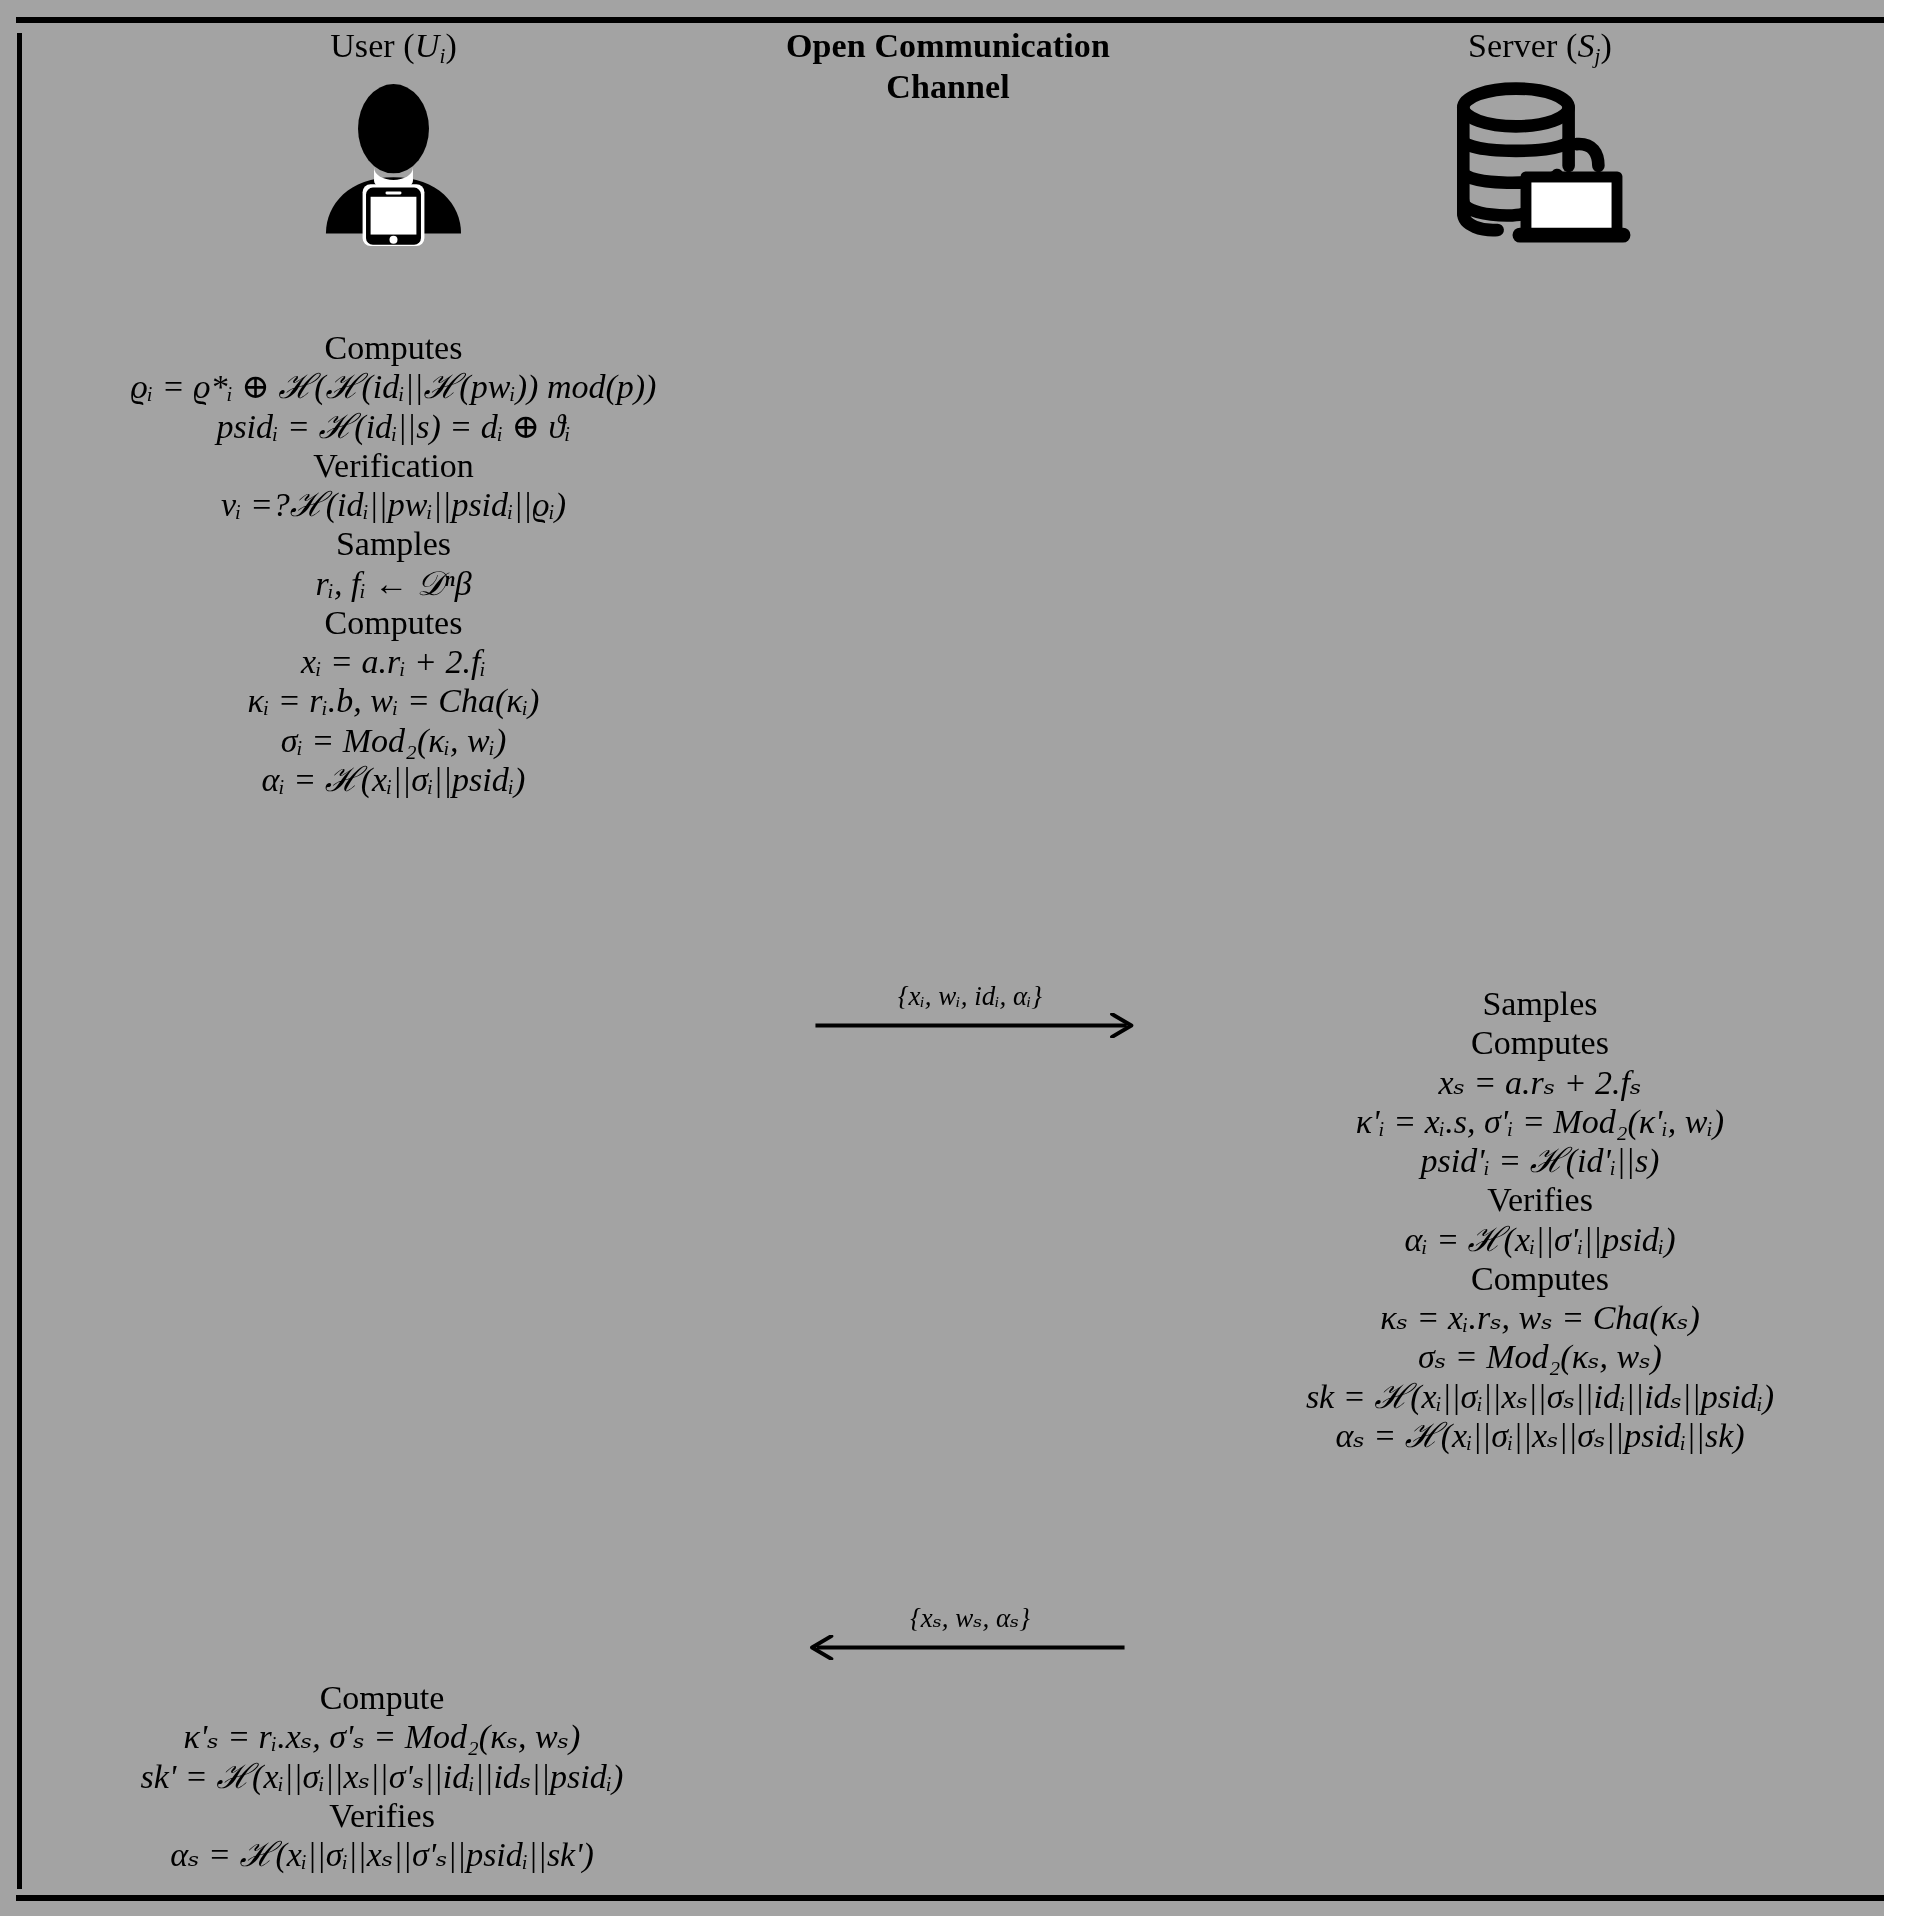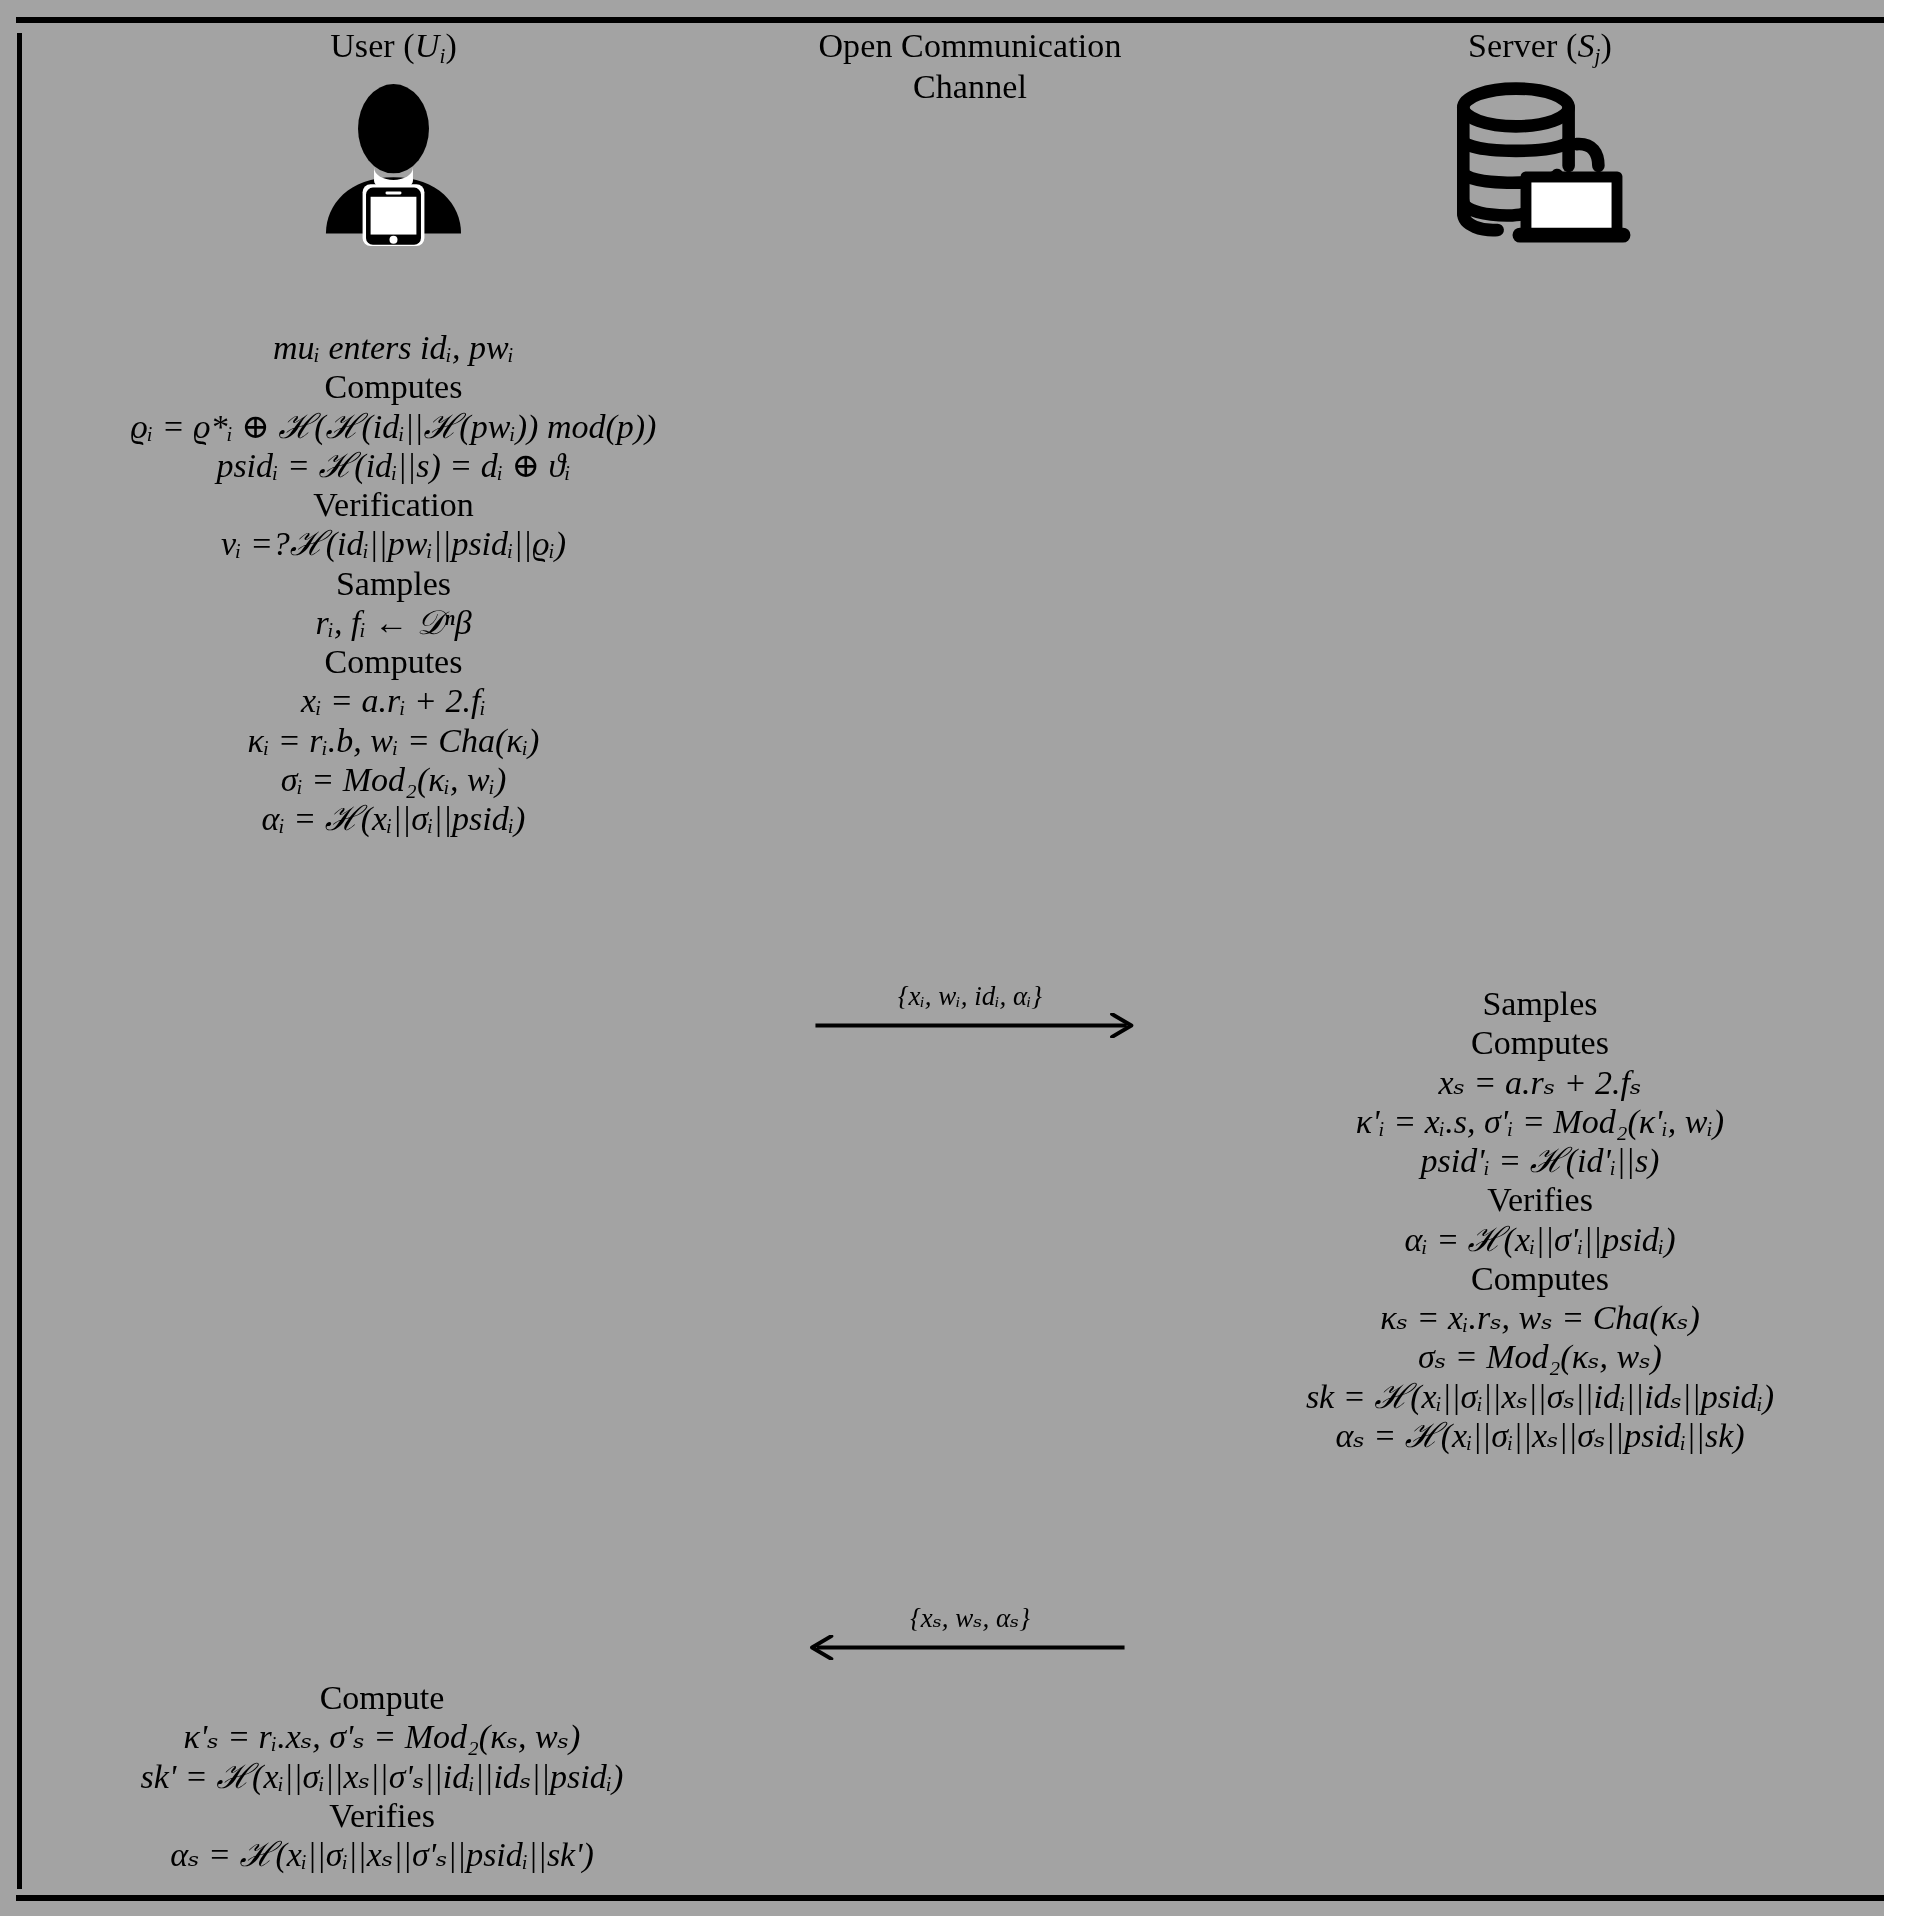--- a/index.html
+++ b/index.html
@@ -56,21 +56,21 @@
     background: #000;
   }
 
   
   .col {
     position: absolute;
     top: 0;
     text-align: center;
   }
   .col-user    { left: 23px;   width: 741px; }
-  .col-channel { left: 769px; width: 402px;  }
+  .col-channel { left: 747px; width: 402px; font-weight: bold;  }
   .col-server  { left: 1174px; width: 732px; }
 
   .col-head {
     font-size: 34px;
     line-height: 1.18;
     letter-spacing: 0.1px;
     padding-top: 26.4px;
   }
 
   
@@ -183,21 +183,20 @@
         </g>
 
         <rect x="126" y="160" width="178" height="116" rx="9" fill="#000"></rect>
         <rect x="145" y="179" width="140" height="80" fill="#fff"></rect>
         <rect x="112" y="258" width="206" height="26" rx="13" fill="#000"></rect>
       </svg>
     </div>
   </div>
 
   <div class="block" id="user-block-1" style="left:23px; top:328px; width:741px;">
-      <div class="eq">muᵢ enters idᵢ, pwᵢ</div>
       <div class="lbl">Computes</div>
       <div class="eq">ϱᵢ = ϱ*ᵢ ⊕ ℋ(ℋ(idᵢ||ℋ(pwᵢ)) mod(p))</div>
       <div class="eq">psidᵢ = ℋ(idᵢ||s) = dᵢ ⊕ ϑᵢ</div>
       <div class="lbl">Verification</div>
       <div class="eq">vᵢ =?ℋ(idᵢ||pwᵢ||psidᵢ||ϱᵢ)</div>
       <div class="lbl">Samples</div>
       <div class="eq">rᵢ, fᵢ ← 𝒟ⁿβ</div>
       <div class="lbl">Computes</div>
       <div class="eq">xᵢ = a.rᵢ + 2.fᵢ</div>
       <div class="eq">κᵢ = rᵢ.b, wᵢ = Cha(κᵢ)</div>

